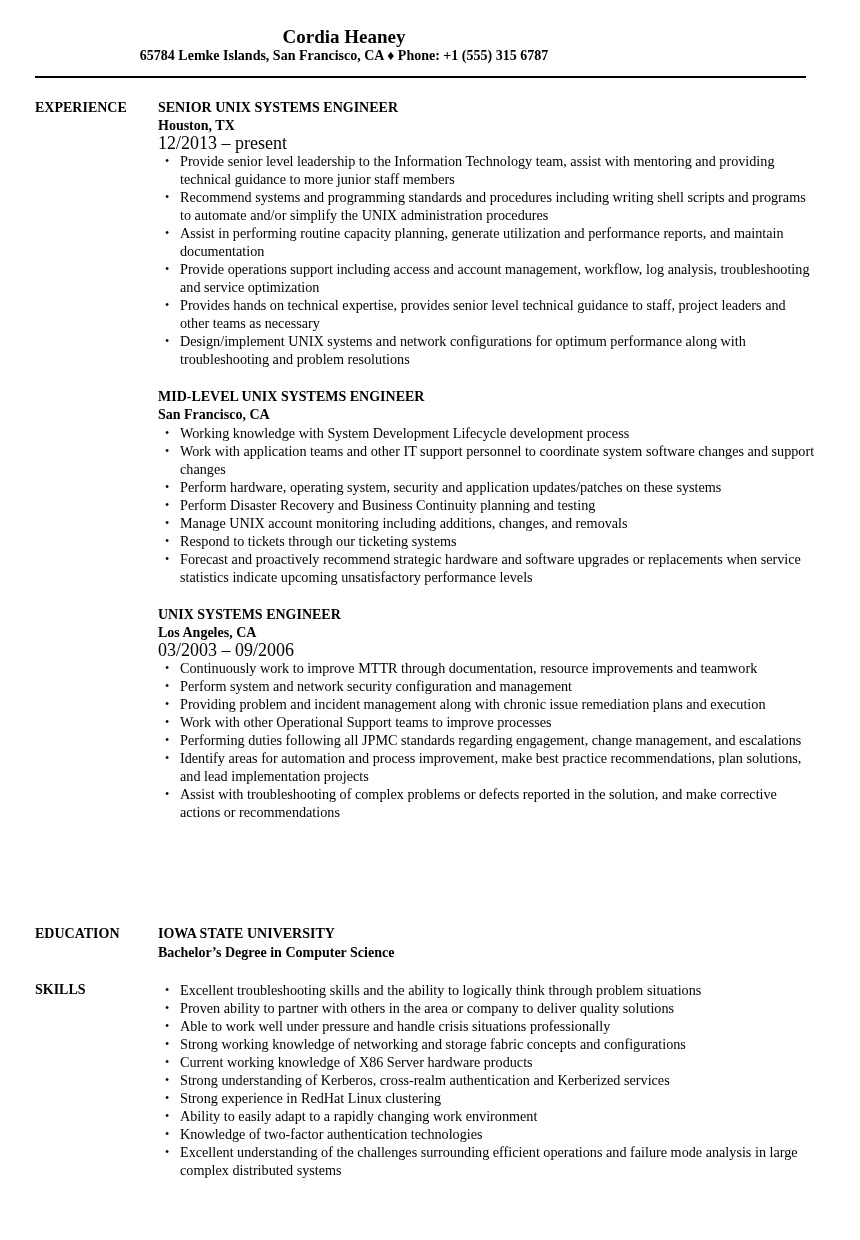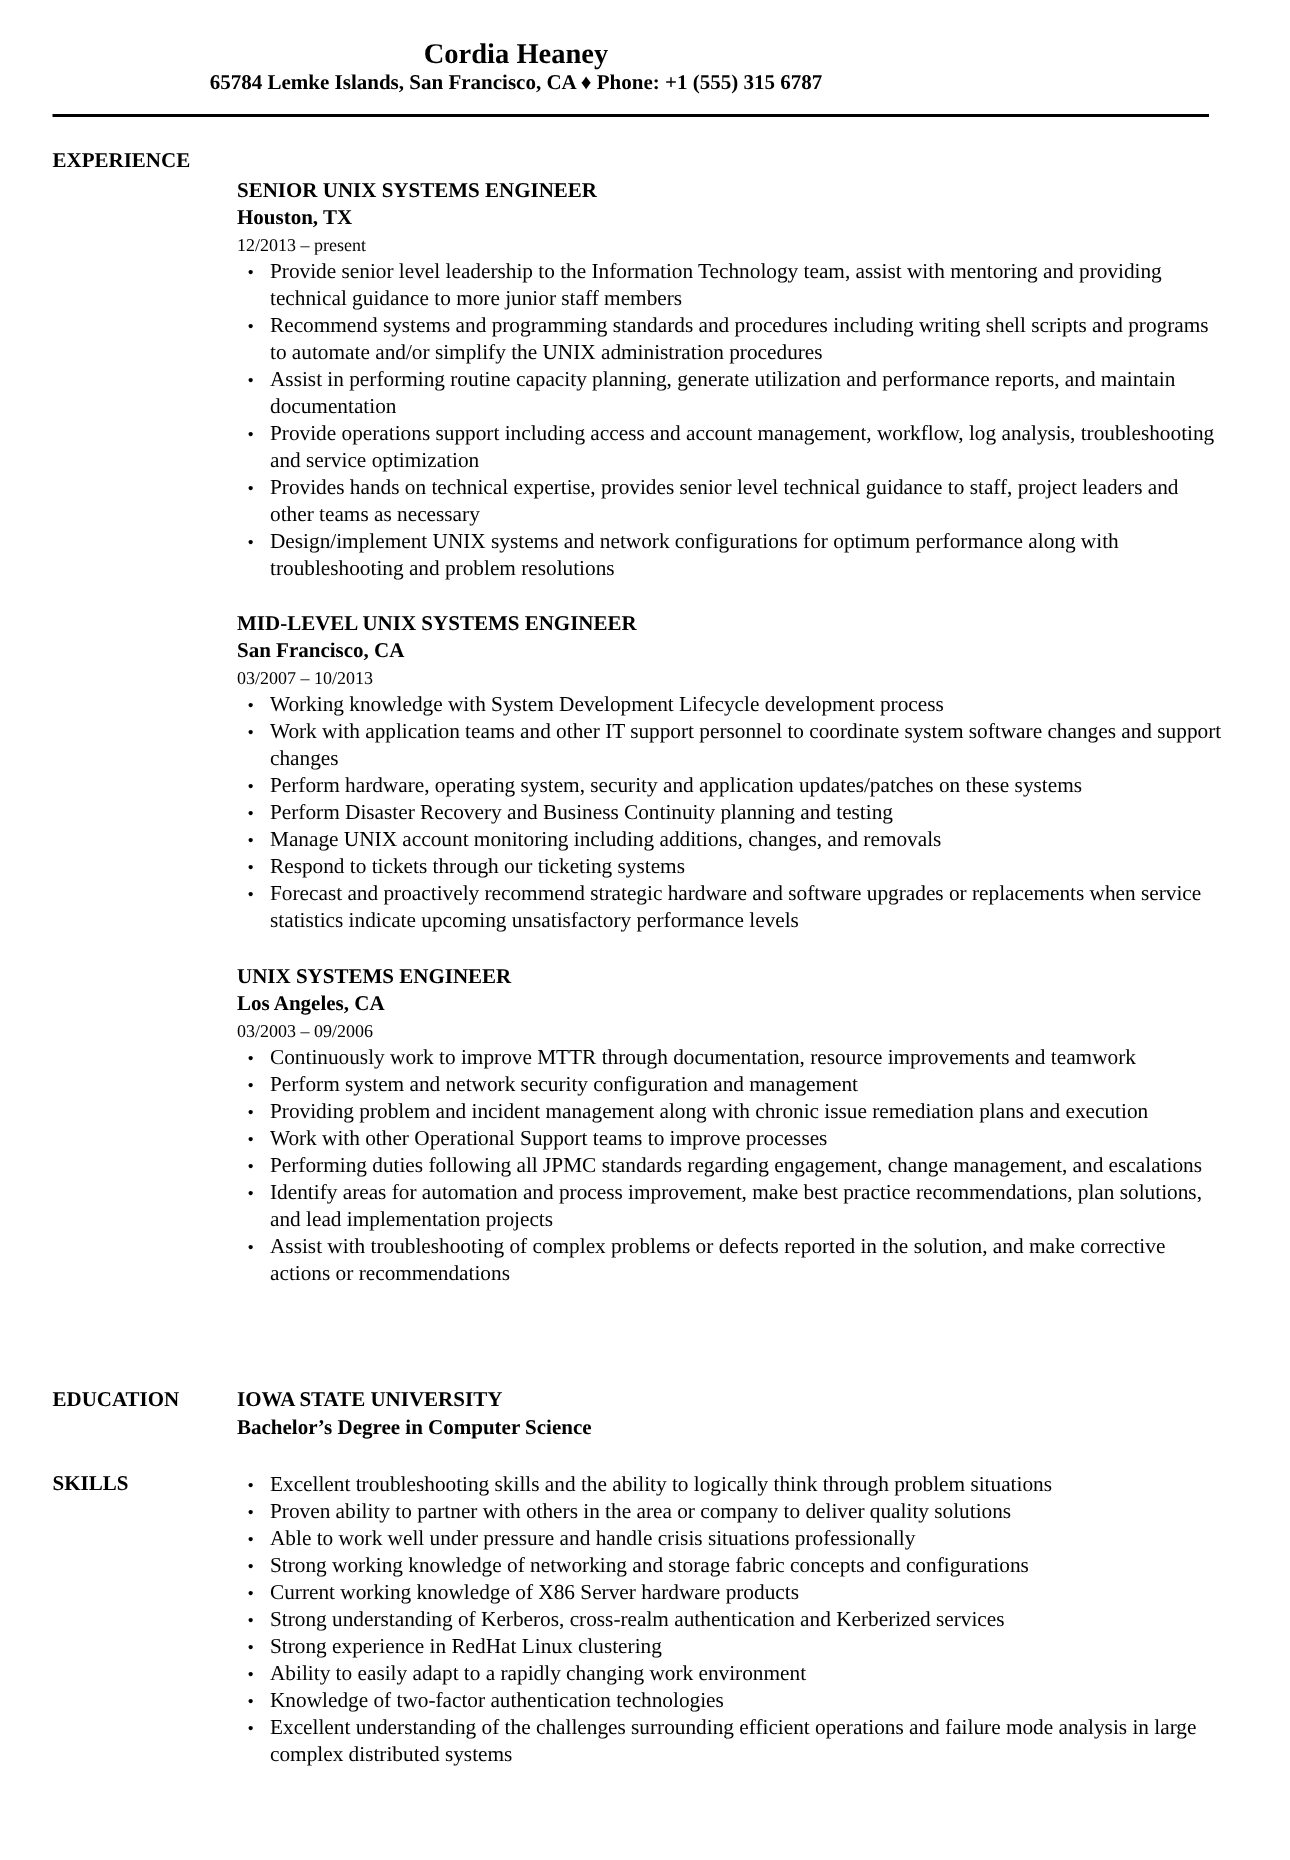--- a/index.html
+++ b/index.html
@@ -10,23 +10,23 @@
   .header { position: absolute; left: 0; top: 26px; width: 688px; text-align: center; }
   .name { font-weight: bold; font-size: 19px; line-height: 22px; }
   .contact { font-weight: bold; font-size: 14px; line-height: 16px; }
   .rule { position: absolute; left: 35px; top: 76px; width: 771px; height: 2px; background: #000; }
 
   .section { position: absolute; left: 0; width: 860px; }
   .sec-label { position: absolute; left: 35px; top: 0; font-weight: bold; font-size: 14px; line-height: 18px; }
   .sec-body { position: absolute; left: 158px; top: 0; width: 660px; }
 
   .job { margin-bottom: 20px; }
-  .job-title { font-weight: bold; font-size: 14px; line-height: 18px; text-transform: none; margin-top: 20px; }
+  .job-title { font-weight: bold; font-size: 14px; line-height: 18px; text-transform: none; }
   .job-loc { font-weight: bold; font-size: 14px; line-height: 18px; }
-  .job-date { font-size: 12px; line-height: 17px; }
+  .job-date { font-size: 18px; line-height: 17px; }
   ul.bullets { list-style: none; margin: 0; padding: 0; }
   ul.bullets li { position: relative; padding-left: 22px; line-height: 18px; font-size: 14.2px; }
   ul.bullets li::before {
     content: "\2022"; position: absolute; left: 7px; top: 0; font-size: 12px;
   }
   .edu-school { font-weight: bold; font-size: 14px; line-height: 18px; }
   .edu-degree { font-weight: bold; font-size: 14px; line-height: 20px; }
 </style>
 </head>
 <body>
@@ -49,21 +49,20 @@
           <li>Recommend systems and programming standards and procedures including writing shell scripts and programs to automate and/or simplify the UNIX administration procedures</li>
           <li>Assist in performing routine capacity planning, generate utilization and performance reports, and maintain documentation</li>
           <li>Provide operations support including access and account management, workflow, log analysis, troubleshooting and service optimization</li>
           <li>Provides hands on technical expertise, provides senior level technical guidance to staff, project leaders and other teams as necessary</li>
           <li>Design/implement UNIX systems and network configurations for optimum performance along with troubleshooting and problem resolutions</li>
         </ul>
     </div>
     <div class="job">
       <div class="job-title">MID-LEVEL UNIX SYSTEMS ENGINEER</div>
       <div class="job-loc">San Francisco, CA</div>
-      <div class="job-date">03/2007 – 10/2013</div>
       <ul class="bullets">
           <li>Working knowledge with System Development Lifecycle development process</li>
           <li>Work with application teams and other IT support personnel to coordinate system software changes and support changes</li>
           <li>Perform hardware, operating system, security and application updates/patches on these systems</li>
           <li>Perform Disaster Recovery and Business Continuity planning and testing</li>
           <li>Manage UNIX account monitoring including additions, changes, and removals</li>
           <li>Respond to tickets through our ticketing systems</li>
           <li>Forecast and proactively recommend strategic hardware and software upgrades or replacements when service statistics indicate upcoming unsatisfactory performance levels</li>
         </ul>
     </div>

